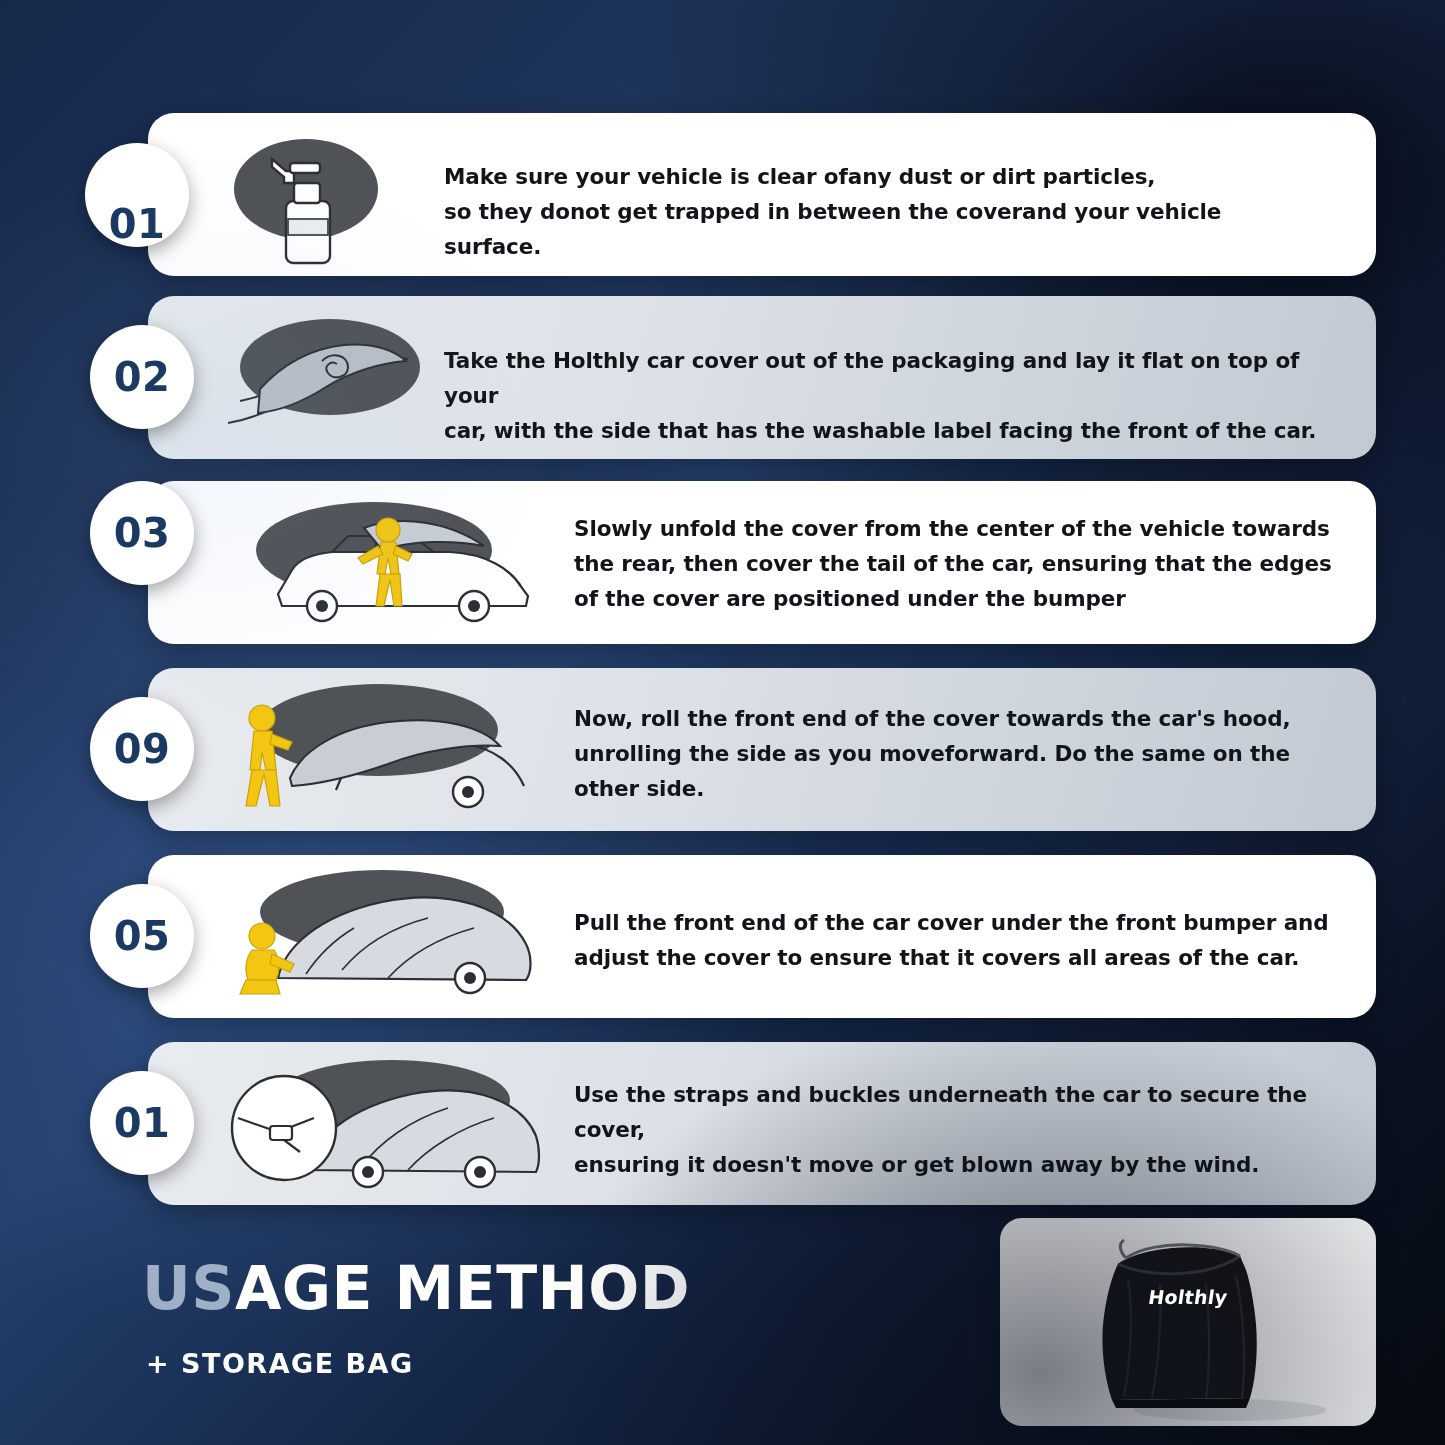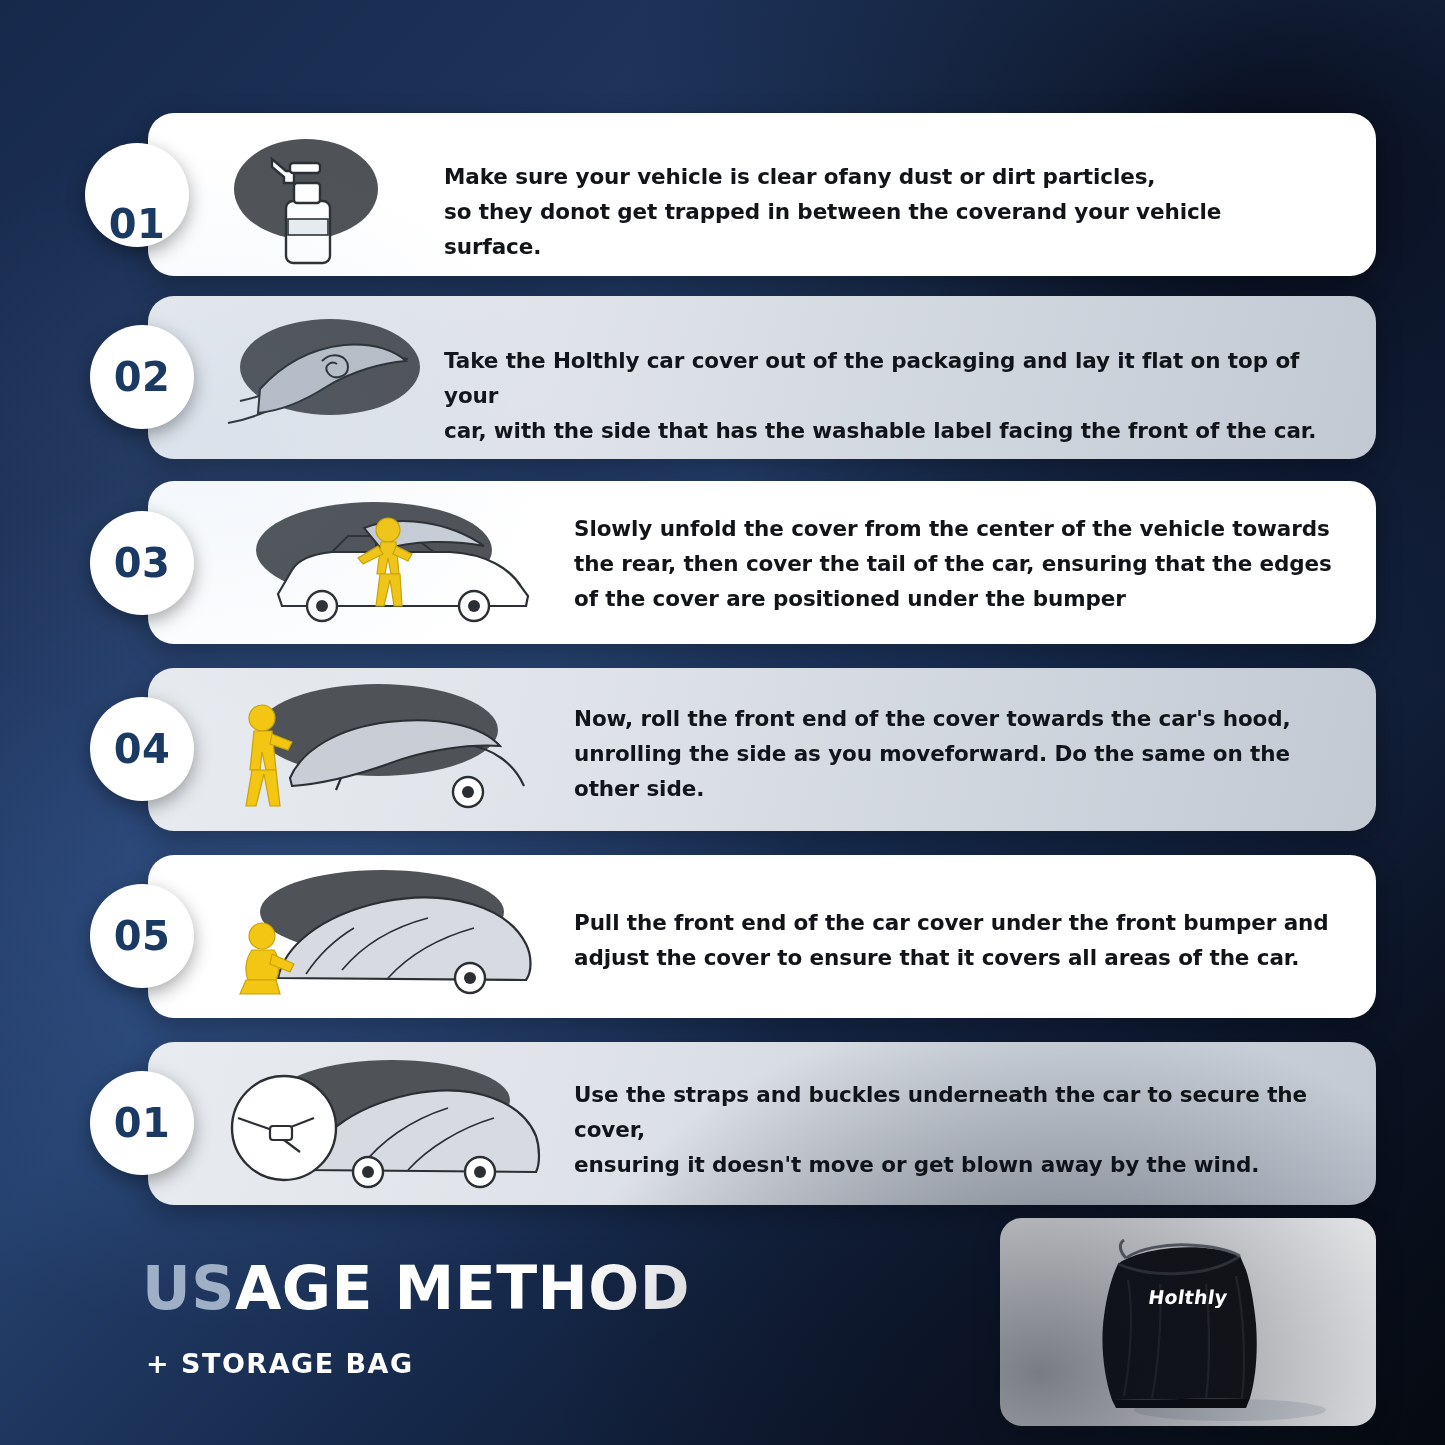--- a/index.html
+++ b/index.html
@@ -186,21 +186,21 @@
           <path d="M100 56 c10 -10 26 -6 26 6 c0 10 -14 14 -20 6 c-5 -7 3 -13 9 -9"></path>
         </g>
       </svg>
     </div>
     <div class="txt" style="left:444px; top:344px; width:900px;">
       <div>Take the Holthly car cover out of the packaging and lay it flat on top of your</div>
       <div>car, with the side that has the washable label facing the front of the car.</div>
     </div>
 
     <div class="step light" style="top:481px; height:163px;"></div>
-    <div class="badge" style="left:90px; top:511px;">
+    <div class="badge" style="left:90px; top:481px;">
       <span>03</span>
     </div>
     <div class="thumb" style="left:236px; top:488px; width:320px; height:152px;">
       <svg width="320" height="152" viewBox="0 0 320 152">
         <ellipse cx="138" cy="62" rx="118" ry="48" fill="#4f5256"></ellipse>
         <g fill="#ffffff" stroke="#2b2f33" stroke-width="2.2">
           <path d="M42 106 L56 82 C62 72 76 66 96 64 L214 64 C250 66 274 80 286 100 L292 108 L290 118 L46 118 Z"></path>
         </g>
         <g fill="none" stroke="#2b2f33" stroke-width="2">
           <path d="M96 64 L112 48 L176 48 L198 64"></path>
@@ -221,21 +221,21 @@
       </svg>
     </div>
     <div class="txt" style="left:574px; top:512px; width:760px;">
       <div>Slowly unfold the cover from the center of the vehicle towards</div>
       <div>the rear, then cover the tail of the car, ensuring that the edges</div>
       <div>of the cover are positioned under the bumper</div>
     </div>
 
     <div class="step shade" style="top:668px; height:163px;"></div>
     <div class="badge" style="left:90px; top:697px;">
-      <span>04</span>
+      <span>09</span>
     </div>
     <div class="thumb" style="left:228px; top:674px; width:320px; height:152px;">
       <svg width="320" height="152" viewBox="0 0 320 152">
         <ellipse cx="150" cy="56" rx="120" ry="46" fill="#4f5256"></ellipse>
         <g fill="none" stroke="#2b2f33" stroke-width="2.2">
           <path d="M108 116 L118 92 C126 80 146 72 176 70 L236 70 C266 74 286 90 296 112"></path>
           <path d="M246 70 L238 58 L198 58"></path>
         </g>
         <circle cx="240" cy="118" r="15" fill="#ffffff" stroke="#2b2f33" stroke-width="2.4"></circle>
         <circle cx="240" cy="118" r="6" fill="#2b2f33"></circle>

